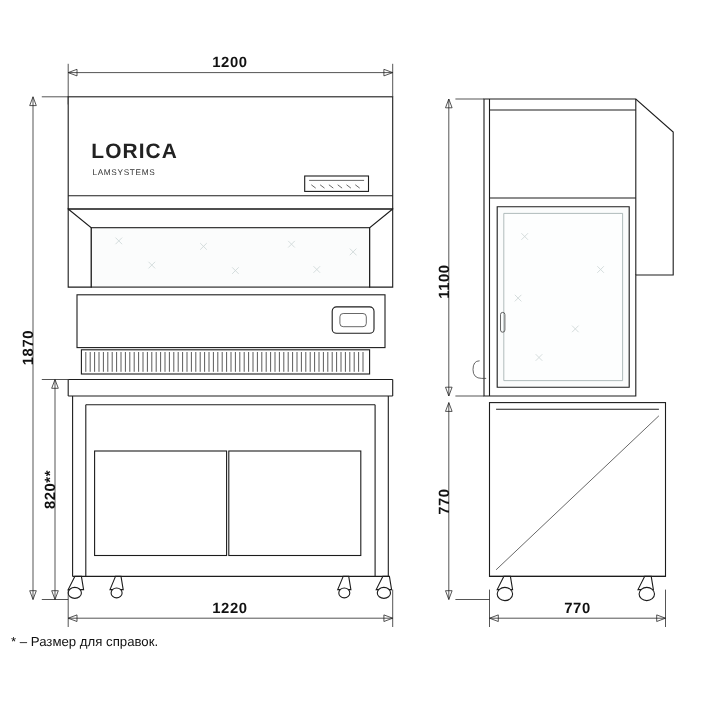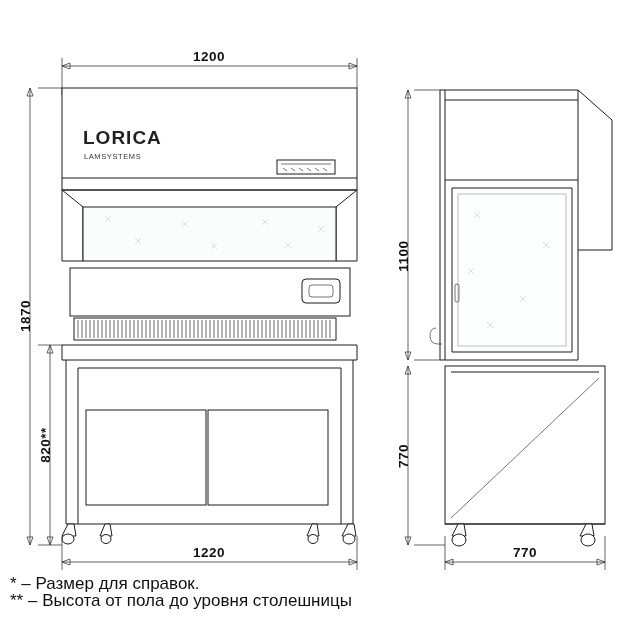--- a/index.html
+++ b/index.html
@@ -25,21 +25,21 @@
     position: absolute;
     left: 0; top: 0;
     width: 640px;
     height: 640px;
   }
   .notes {
     position: absolute;
     left: 10px;
     top: 575px;
     width: 430px;
-    font-size: 17px;
+    font-size: 12px;
     line-height: 17px;
     color: #111;
   }
   .notes div {
     white-space: nowrap;
   }
   text {
     font-family: "Liberation Sans", sans-serif;
     fill: #111;
   }
@@ -333,16 +333,15 @@
 
       <text class="dim-label" x="408" y="256" text-anchor="middle" transform="rotate(-90 408 256)">1100</text>
       <text class="dim-label" x="408" y="456" text-anchor="middle" transform="rotate(-90 408 456)">770</text>
       <text class="dim-label" x="525" y="557" text-anchor="middle">770</text>
     </g>
 
   </svg>
 
   <div class="notes">
     <div>* – Размер для справок.</div>
-    <div>** – Высота от пола до уровня столешницы</div>
   </div>
 
 </div>
 
 </body></html>

